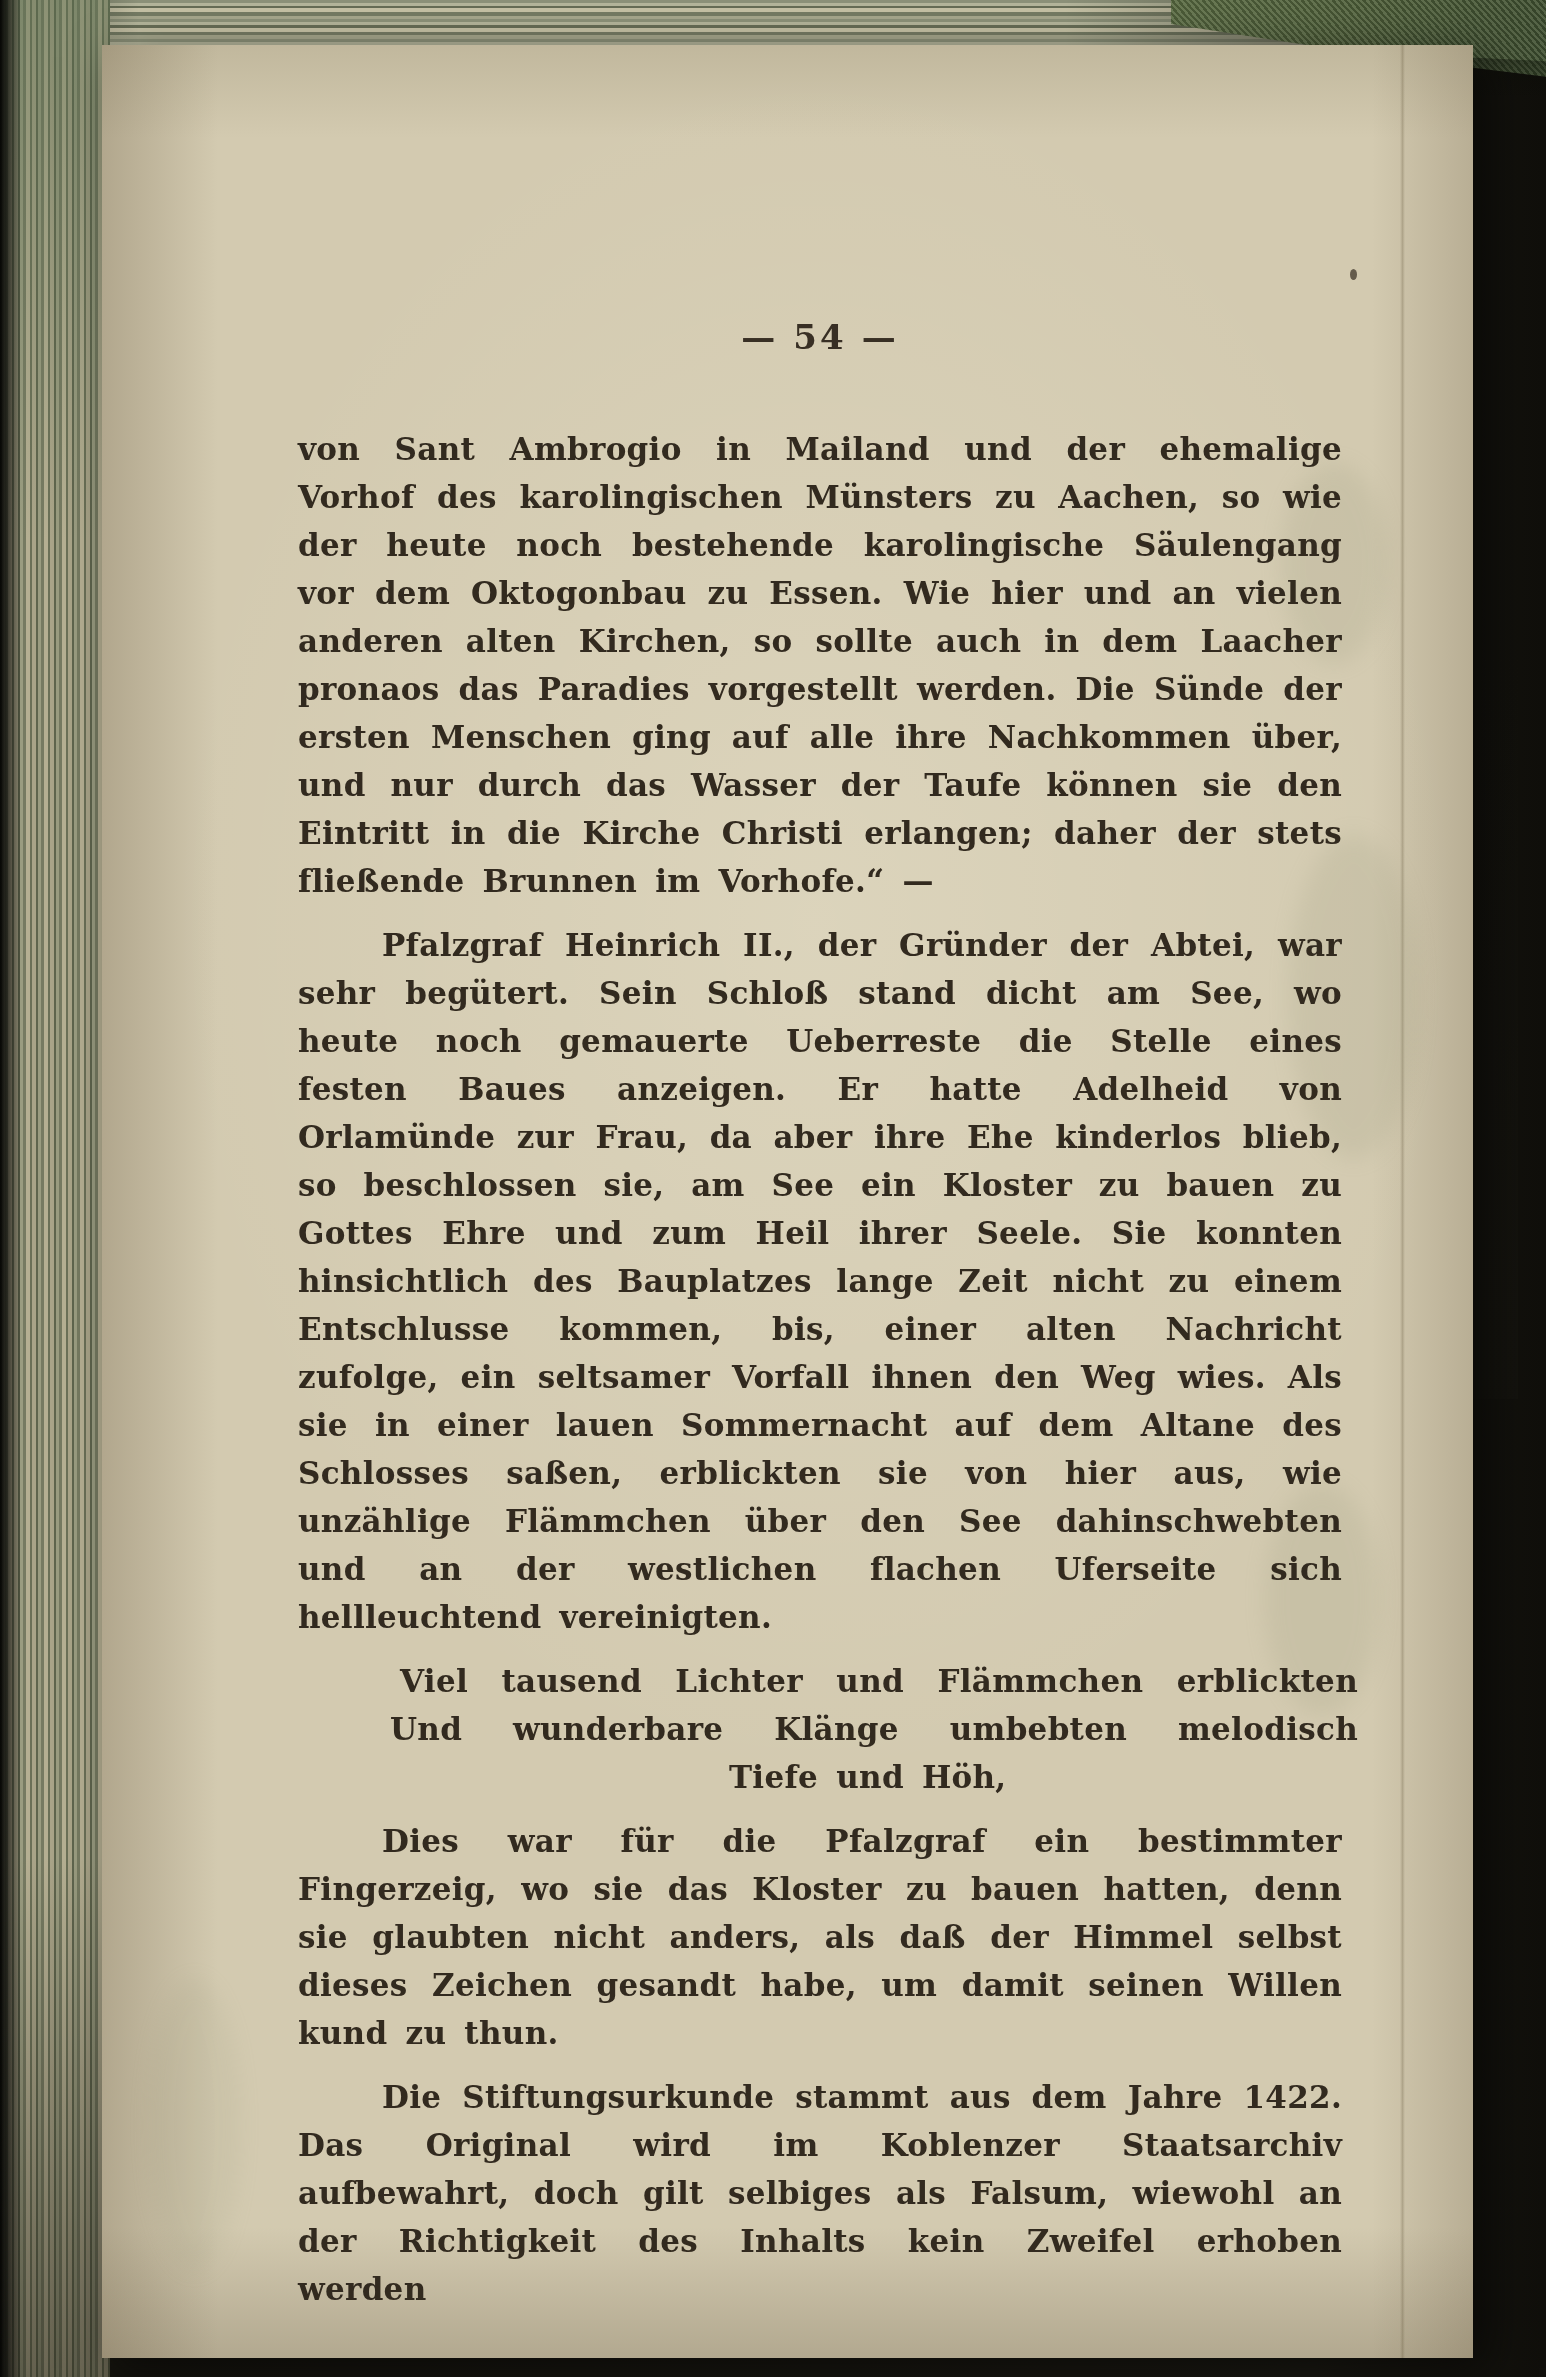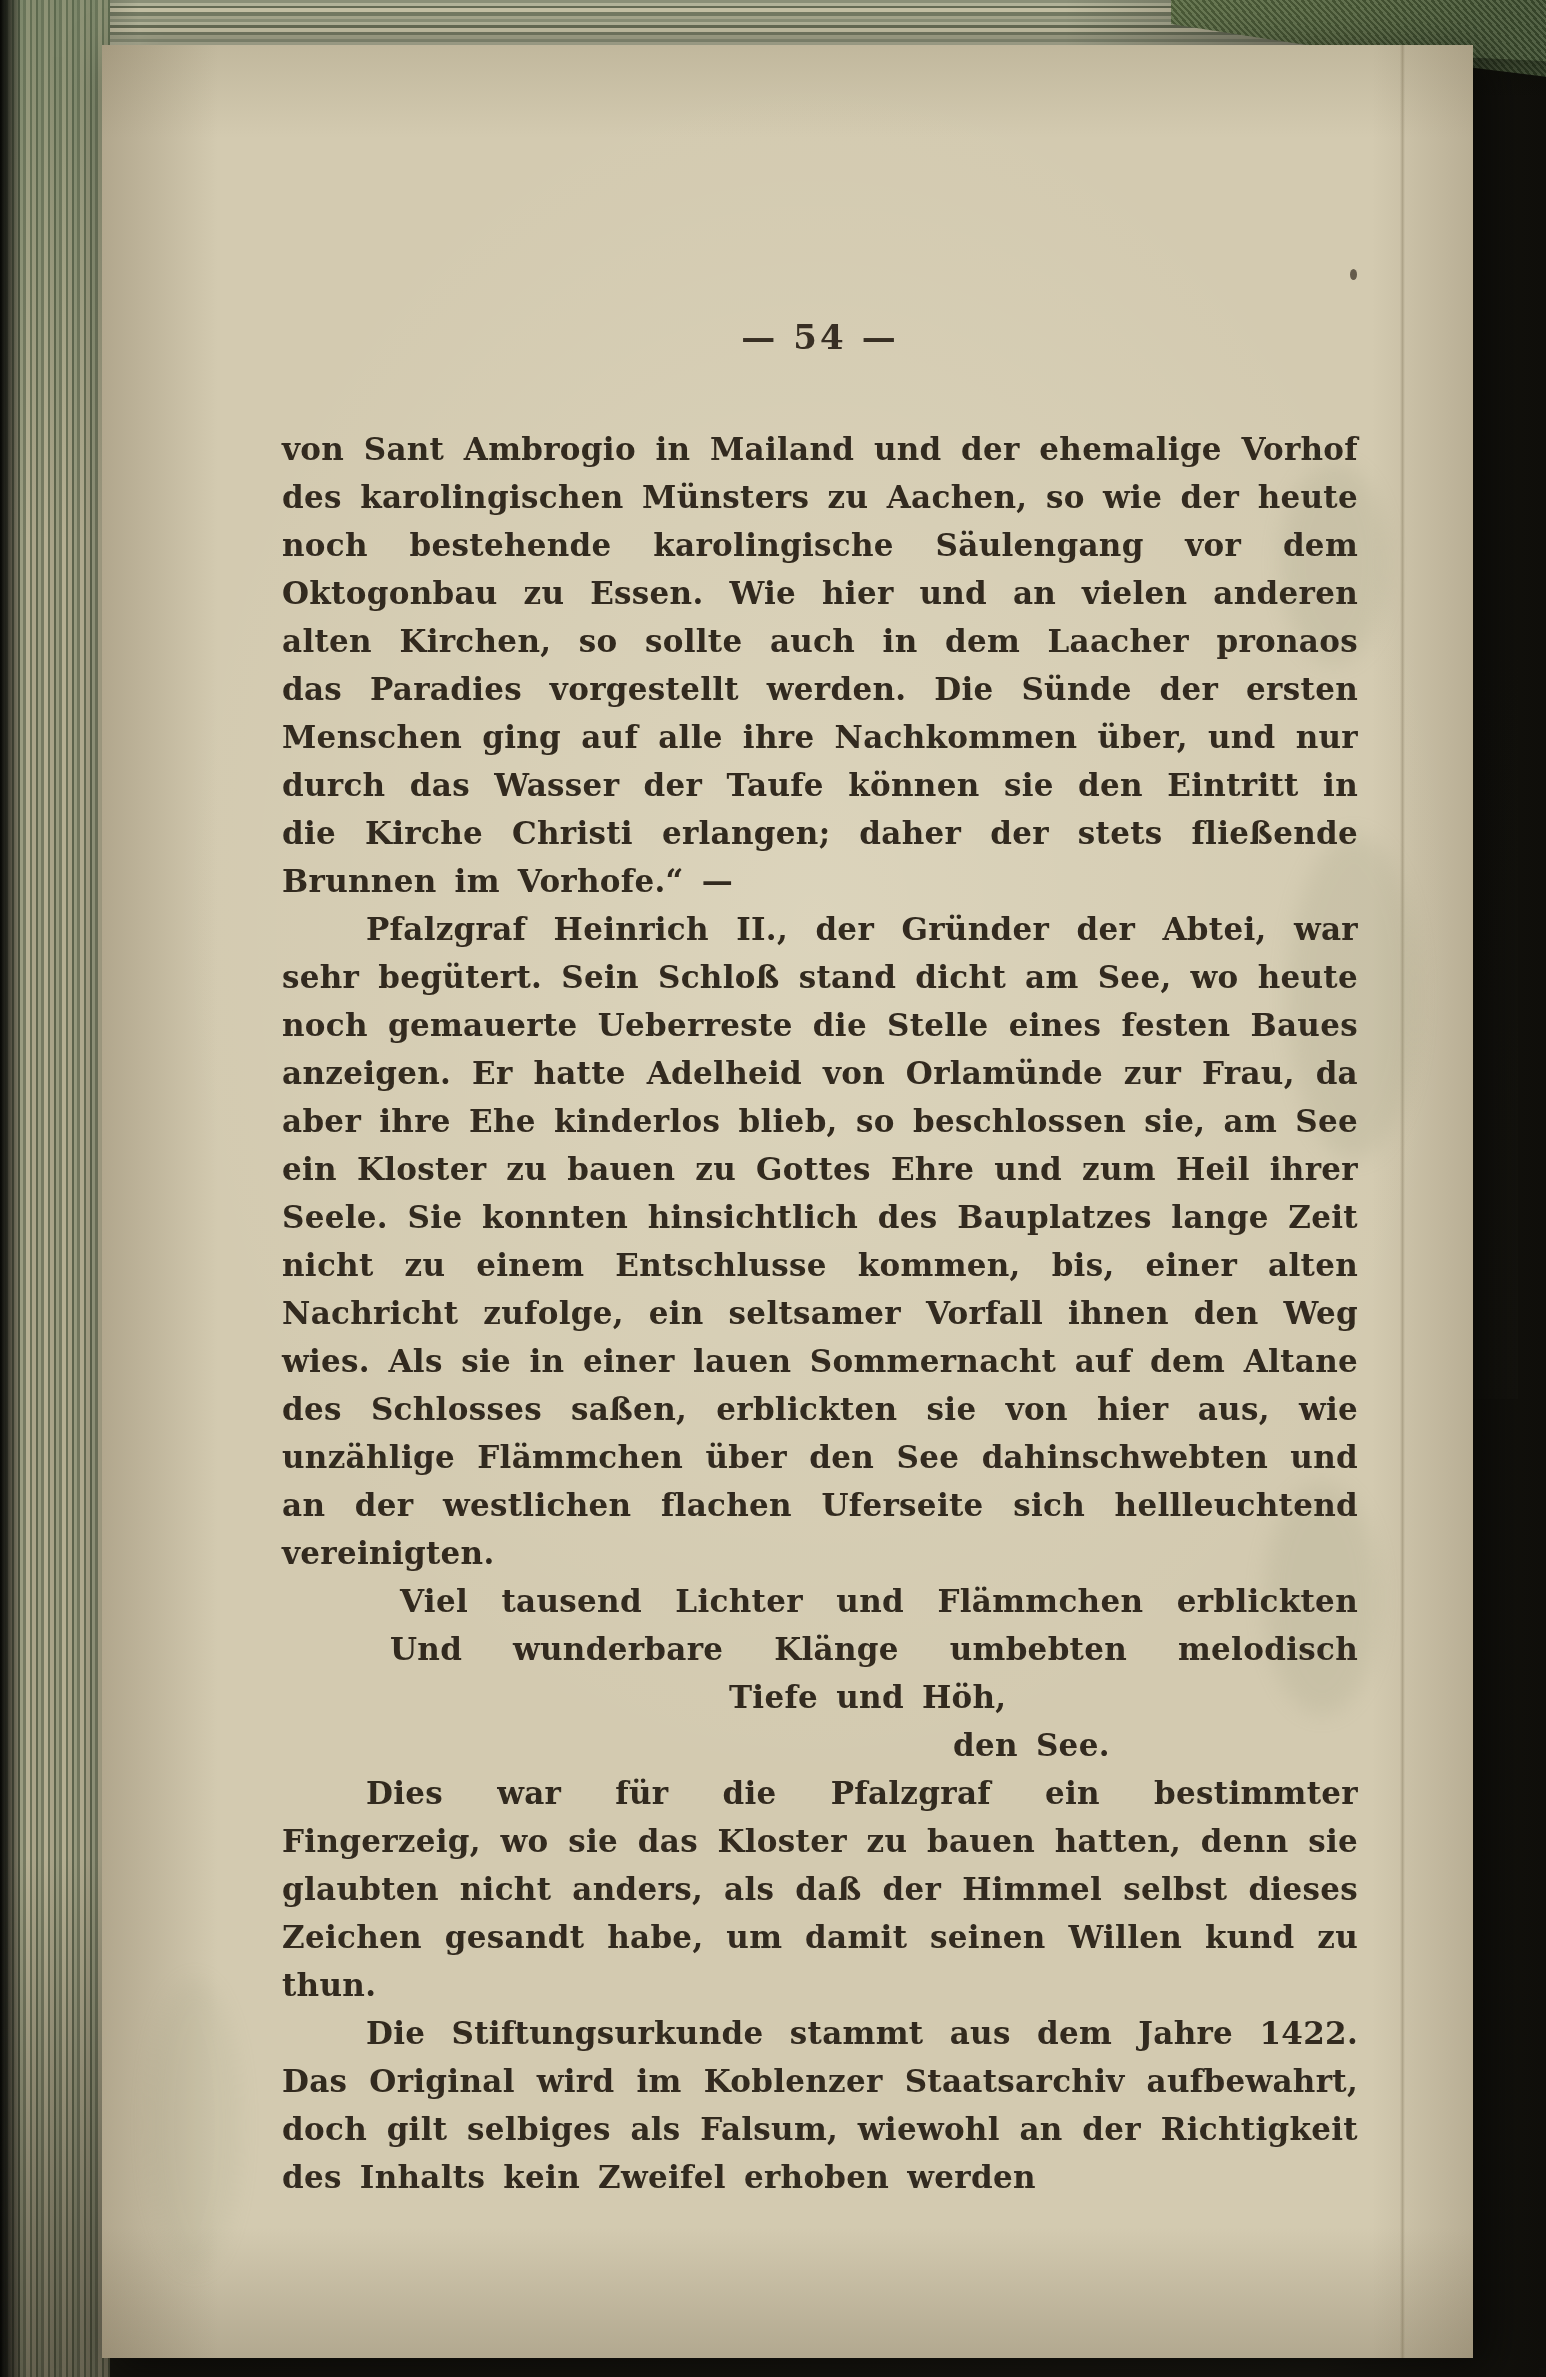--- a/index.html
+++ b/index.html
@@ -114,21 +114,21 @@
     margin:0 0 68px 0;
     color:#382f24;
   }
   .body-text{
     font-size:31px;line-height:48px;
     font-weight:bold;
     word-spacing:7px;
     letter-spacing:0.3px;
     text-align:justify;
   }
-  .para{margin:0;}
+  .para{margin:16px;}
   .para.indent{text-indent:84px;}
   .verse{margin:0;}
   .verse-line{white-space:nowrap;}
   .verse-line-0{margin-left:118px;text-align:justify;text-align-last:justify;white-space:normal;}
   .verse-line-1{margin-left:447px;}
   .verse-line-2{margin-left:108px;text-align:justify;text-align-last:justify;white-space:normal;}
   .verse-line-3{margin-left:671px;}
 </style>
 </head>
 <body>
@@ -150,21 +150,20 @@
 
     <div class="page-inner">
       <div class="page-number">— 54 —</div>
       <div class="body-text" id="text-container">
           <p class="para">von Sant Ambrogio in Mailand und der ehemalige Vorhof des karolingischen Münsters zu Aachen, so wie der heute noch bestehende karolingische Säulengang vor dem Oktogonbau zu Essen. Wie hier und an vielen anderen alten Kirchen, so sollte auch in dem Laacher pronaos das Paradies vorgestellt werden. Die Sünde der ersten Menschen ging auf alle ihre Nachkommen über, und nur durch das Wasser der Taufe können sie den Eintritt in die Kirche Christi erlangen; daher der stets fließende Brunnen im Vorhofe.“ —</p>
           <p class="para indent">Pfalzgraf Heinrich II., der Gründer der Abtei, war sehr begütert. Sein Schloß stand dicht am See, wo heute noch gemauerte Ueberreste die Stelle eines festen Baues anzeigen. Er hatte Adelheid von Orlamünde zur Frau, da aber ihre Ehe kinderlos blieb, so beschlossen sie, am See ein Kloster zu bauen zu Gottes Ehre und zum Heil ihrer Seele. Sie konnten hinsichtlich des Bauplatzes lange Zeit nicht zu einem Entschlusse kommen, bis, einer alten Nachricht zufolge, ein seltsamer Vorfall ihnen den Weg wies. Als sie in einer lauen Sommernacht auf dem Altane des Schlosses saßen, erblickten sie von hier aus, wie unzählige Flämmchen über den See dahinschwebten und an der westlichen flachen Uferseite sich hellleuchtend vereinigten.</p>
           <div class="verse">
             <div class="verse-line verse-line-0">Viel tausend Lichter und Flämmchen erblickten</div>
             <div class="verse-line verse-line-2">Und wunderbare Klänge umbebten melodisch</div>
             <div class="verse-line verse-line-1">Tiefe und Höh,</div>
-            <div class="verse-line verse-line-3">den See.</div>
           </div>
           <p class="para indent">Dies war für die Pfalzgraf ein bestimmter Fingerzeig, wo sie das Kloster zu bauen hatten, denn sie glaubten nicht anders, als daß der Himmel selbst dieses Zeichen gesandt habe, um damit seinen Willen kund zu thun.</p>
           <p class="para indent">Die Stiftungsurkunde stammt aus dem Jahre 1422. Das Original wird im Koblenzer Staatsarchiv aufbewahrt, doch gilt selbiges als Falsum, wiewohl an der Richtigkeit des Inhalts kein Zweifel erhoben werden</p>
         </div>
     </div>
   </div>
 
 </div>
 
 

